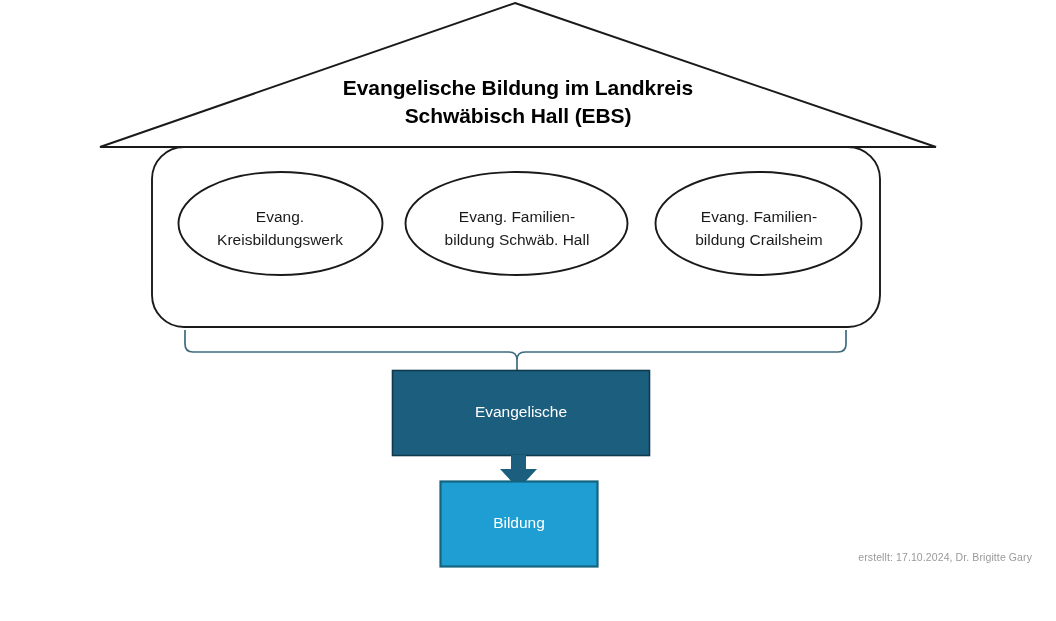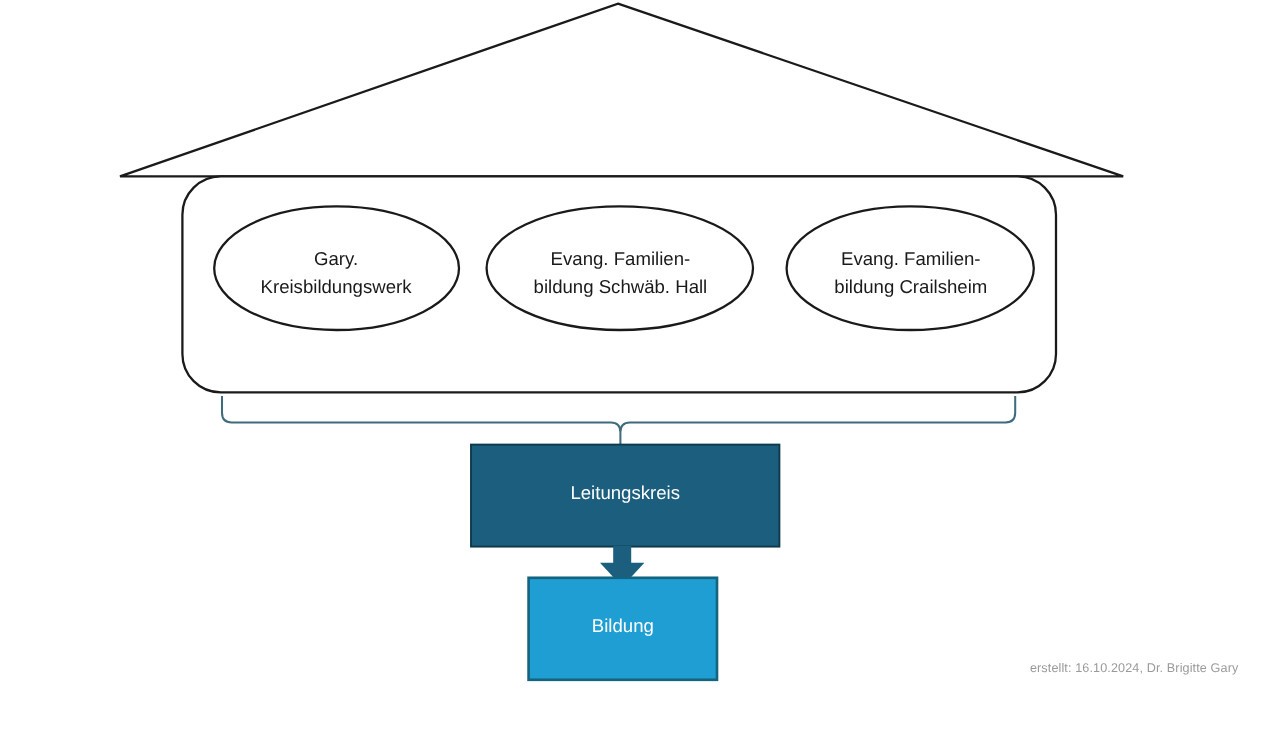--- a/index.html
+++ b/index.html
@@ -114,29 +114,31 @@
     <rect x="392.5" y="370.5" width="257" height="85" fill="#1b5e7e" stroke="#0f3a4d" stroke-width="1.6"></rect>
 
     <g>
       <rect x="511" y="455" width="15" height="16" fill="#1b5e7e"></rect>
       <polygon points="500,469 537,469 518.5,489" fill="#1b5e7e"></polygon>
     </g>
 
     <rect x="440.5" y="481.5" width="157" height="85" fill="#1f9ed4" stroke="#15647f" stroke-width="2.2"></rect>
   </svg>
 
+  <div class="txt" id="roof-title">Evangelische Bildung im Landkreis
+Schwäbisch Hall (EBS)</div>
 
-  <div class="txt ellipse-label" id="ellipse-label-0">Gary.
+  <div class="txt ellipse-label" id="ellipse-label-0">Evang.
 Kreisbildungswerk</div>
 
   <div class="txt ellipse-label" id="ellipse-label-1">Evang. Familien-
 bildung Schwäb. Hall</div>
 
   <div class="txt ellipse-label" id="ellipse-label-2">Evang. Familien-
 bildung Crailsheim</div>
 
-  <div class="txt box-label" id="box-label-leitungskreis">Leitungskreis</div>
+  <div class="txt box-label" id="box-label-leitungskreis">Evangelische</div>
 
   <div class="txt box-label" id="box-label-vorstand">Bildung</div>
 
-  <div id="credit">erstellt: 16.10.2024, Dr. Brigitte Gary</div>
+  <div id="credit">erstellt: 17.10.2024, Dr. Brigitte Gary</div>
 
 </div>
 
 </body></html>

